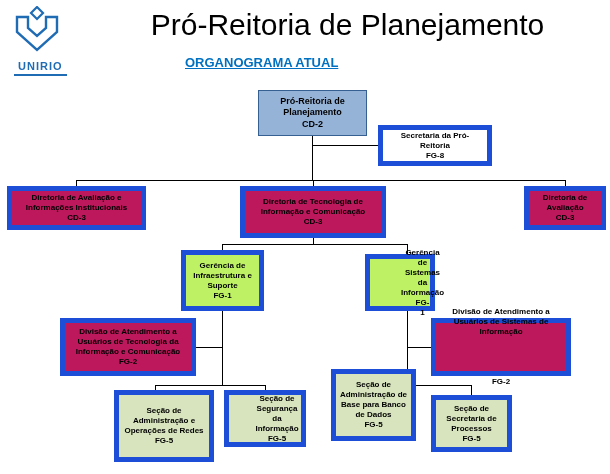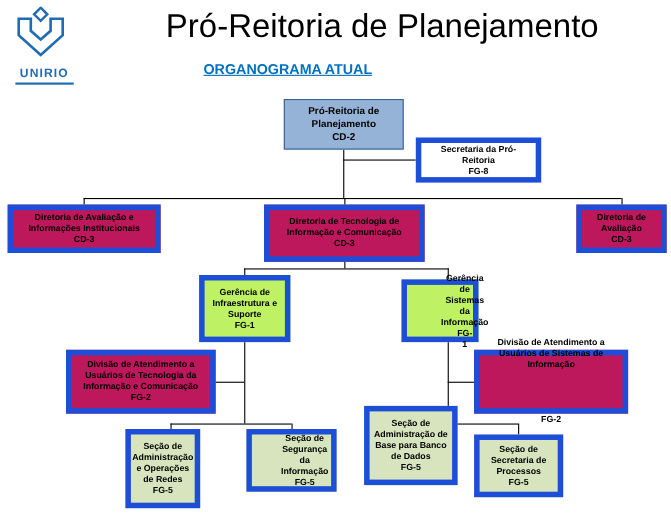--- a/index.html
+++ b/index.html
@@ -126,21 +126,21 @@
   <div class="node purple-box" style="left:60px;top:318px;width:136px;height:58px;">
     <span>Divisão de Atendimento a Usuários de Tecnologia da Informação e Comunicação</span>
     <span>FG-2</span>
   </div>
 
   <div class="node purple-box" style="left:431px;top:318px;width:140px;height:58px;gap:40px;">
     <span>Divisão de Atendimento a Usuários de Sistemas de Informação</span>
     <span>FG-2</span>
   </div>
 
-  <div class="node lgreen-box" style="left:114px;top:390px;width:68px;height:72px;">
+  <div class="node lgreen-box" style="left:114px;top:390px;width:100px;height:72px;">
     <span>Seção de Administração e Operações de Redes</span>
     <span>FG-5</span>
   </div>
 
   <div class="node lgreen-box" style="left:224px;top:390px;width:82px;height:57px;padding-left:27px;">
     <span>Seção de Segurança da Informação</span>
     <span>FG-5</span>
   </div>
 
   <div class="node lgreen-box" style="left:331px;top:369px;width:85px;height:72px;">

